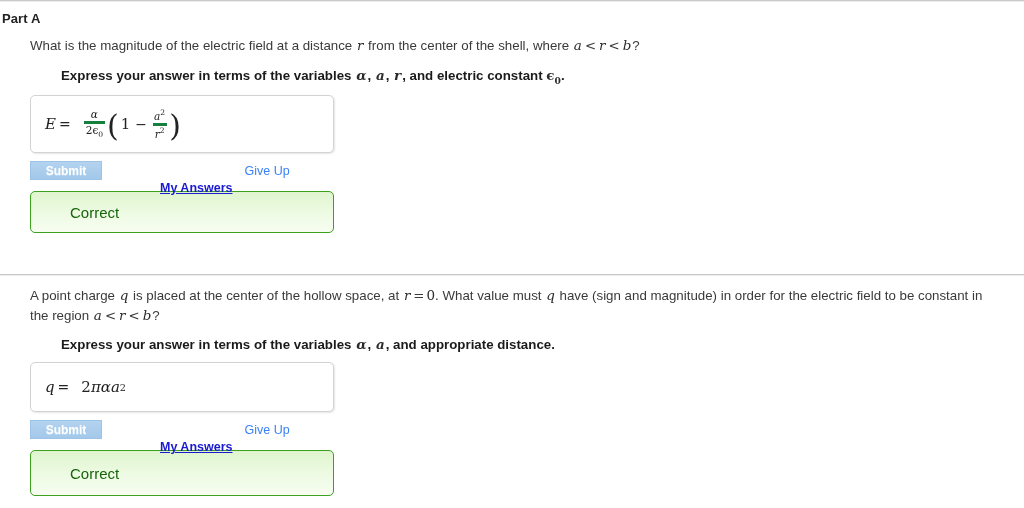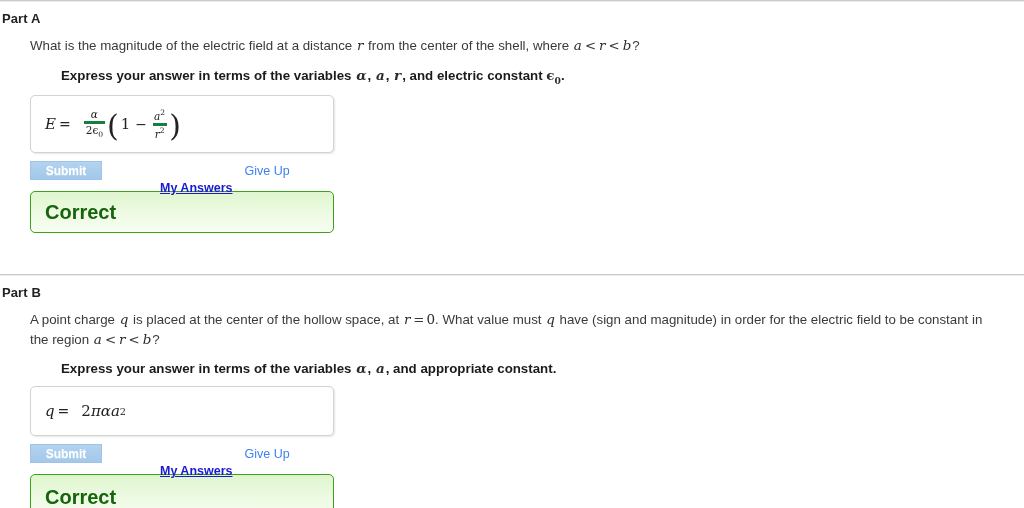--- a/index.html
+++ b/index.html
@@ -205,23 +205,24 @@
     border-radius: 5px;
     background: linear-gradient(to bottom, #dff5ce 0%, #eefbe4 55%, #f7fdf1 100%);
     display: flex;
     align-items: center;
     padding-left: 14px;
     box-sizing: content-box;
   }
   .feedback.tall { height: 44px; }
   .feedback-text {
     color: #16640b;
-    font-size: 20px;
-    font-weight: bold;
-    font-family: "Liberation Sans", sans-serif;
+    font-size: 15px;
+    font-weight: normal;
+    font-family: "Liberation Sans", sans-serif;
+    margin-left: 25px;
   }
 </style>
 </head>
 <body>
 
 <div class="page">
 
   <div class="part-rule"></div>
   <div class="part">
     <div class="part-title">Part A</div>
@@ -262,29 +263,28 @@
 
       <div class="feedback">
         <span class="feedback-text">Correct</span>
       </div>
 
     </div>
   </div>
 
   <div class="part-rule" style="margin-top:41px"></div>
   <div class="part">
-    <div class="part-title">Part B</div>
     <div class="part-body">
 
       <div class="question">
         <span>A point charge </span><span class="m">q</span><span> is placed at the center of the hollow space, at </span><span class="m">r</span><span class="op">=</span><span class="m-up">0</span><span>. What value must </span><span class="m">q</span><span> have (sign and magnitude) in order for the electric field to be constant in the region </span><span class="m">a</span><span class="op">&lt;</span><span class="m">r</span><span class="op">&lt;</span><span class="m">b</span><span>?</span>
       </div>
 
       <div class="instruction">
-        <span>Express your answer in terms of the variables </span><span class="m">α</span><span>, </span><span class="m">a</span><span>, and appropriate constant.</span>
+        <span>Express your answer in terms of the variables </span><span class="m">α</span><span>, </span><span class="m">a</span><span>, and appropriate distance.</span>
       </div>
 
       <div class="answer-box">
         <span class="answer-label">q</span>
         <span class="eq">=</span>
         <span class="answer-expr">
           <span>2</span>
             <span class="it">π</span>
             <span class="it">α</span>
             <span class="it">a</span>

